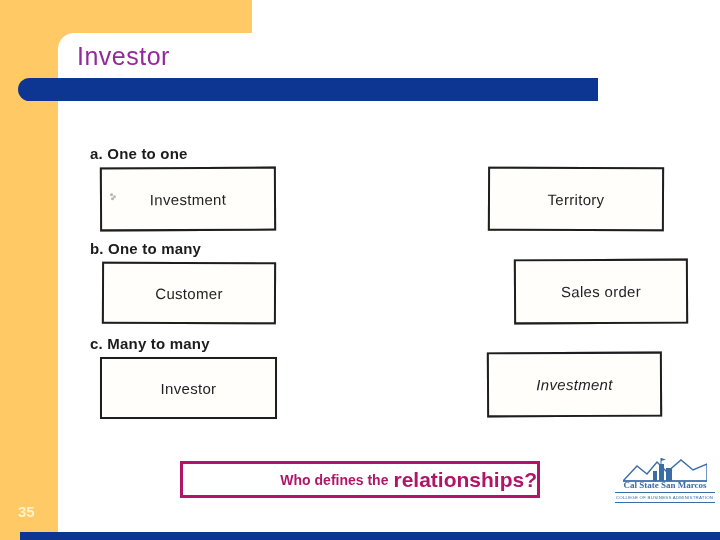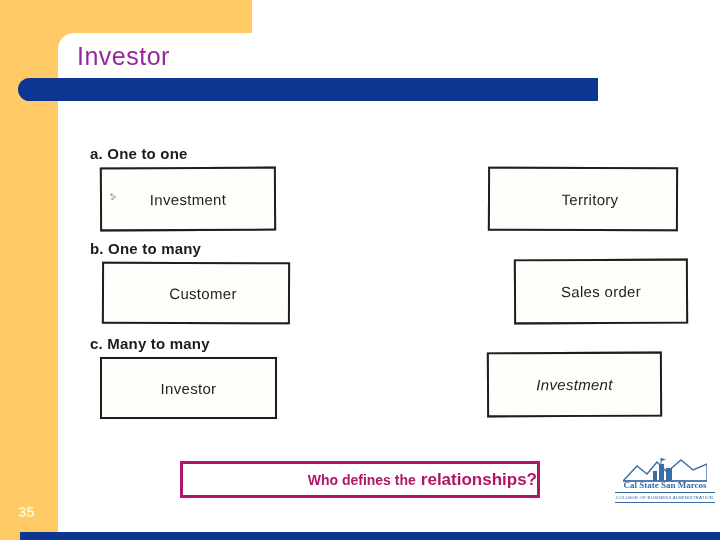--- a/index.html
+++ b/index.html
@@ -24,31 +24,31 @@
     font-size:15px;font-weight:700;color:#FCF3CC;}
   
   .scan{position:absolute;left:0;top:0;width:720px;height:540px;z-index:4;}
   .scan-label{position:absolute;font-size:15px;font-weight:700;color:#1c1c1c;
     letter-spacing:0.2px;}
   .scan-box{position:absolute;border:2px solid #1e1e1e;background:#fffefb;
     display:flex;align-items:center;justify-content:center;
     font-size:15px;color:#1f1f1f;letter-spacing:0.3px;
     box-shadow:0 0 0.5px #333;}
   .rot-a{transform:rotate(-0.25deg);}
-  .rot-b{transform:rotate(0.2deg);padding-left:14px;}
+  .rot-b{transform:rotate(0.2deg);}
   .smudge{position:absolute;left:8px;top:24px;width:3px;height:3px;
     background:#8a8a8a;border-radius:50%;opacity:.65;
     box-shadow:3px 2px 0 #9a9a9a,1px 4px 0 #8f8f8f;}
   
   .question-box{position:absolute;left:180px;top:461px;width:360px;height:37px;
     border:3px solid #B01568;background:#fff;z-index:5;
     display:flex;align-items:center;justify-content:flex-end;gap:5px;
     color:#B01568;font-weight:700;box-sizing:border-box;}
   .q-small{font-size:14px;}
-  .q-big{font-size:17px;}
+  .q-big{font-size:21px;}
   
   .logo{position:absolute;left:612px;top:456px;width:106px;z-index:5;
     display:flex;flex-direction:column;align-items:center;color:#3A6DA6;}
   .logo-institution{font-family:"Liberation Serif",serif;font-size:9px;
     font-weight:700;white-space:nowrap;margin-top:-2px;}
   .logo-college{width:100px;border-top:1px solid #3A6DA6;
     border-bottom:1px solid #3A6DA6;margin-top:2px;height:9px;
     display:flex;align-items:center;justify-content:center;overflow:visible;}
   .logo-college span{font-size:8px;letter-spacing:0.4px;white-space:nowrap;
     transform:scale(0.55);transform-origin:center center;}

